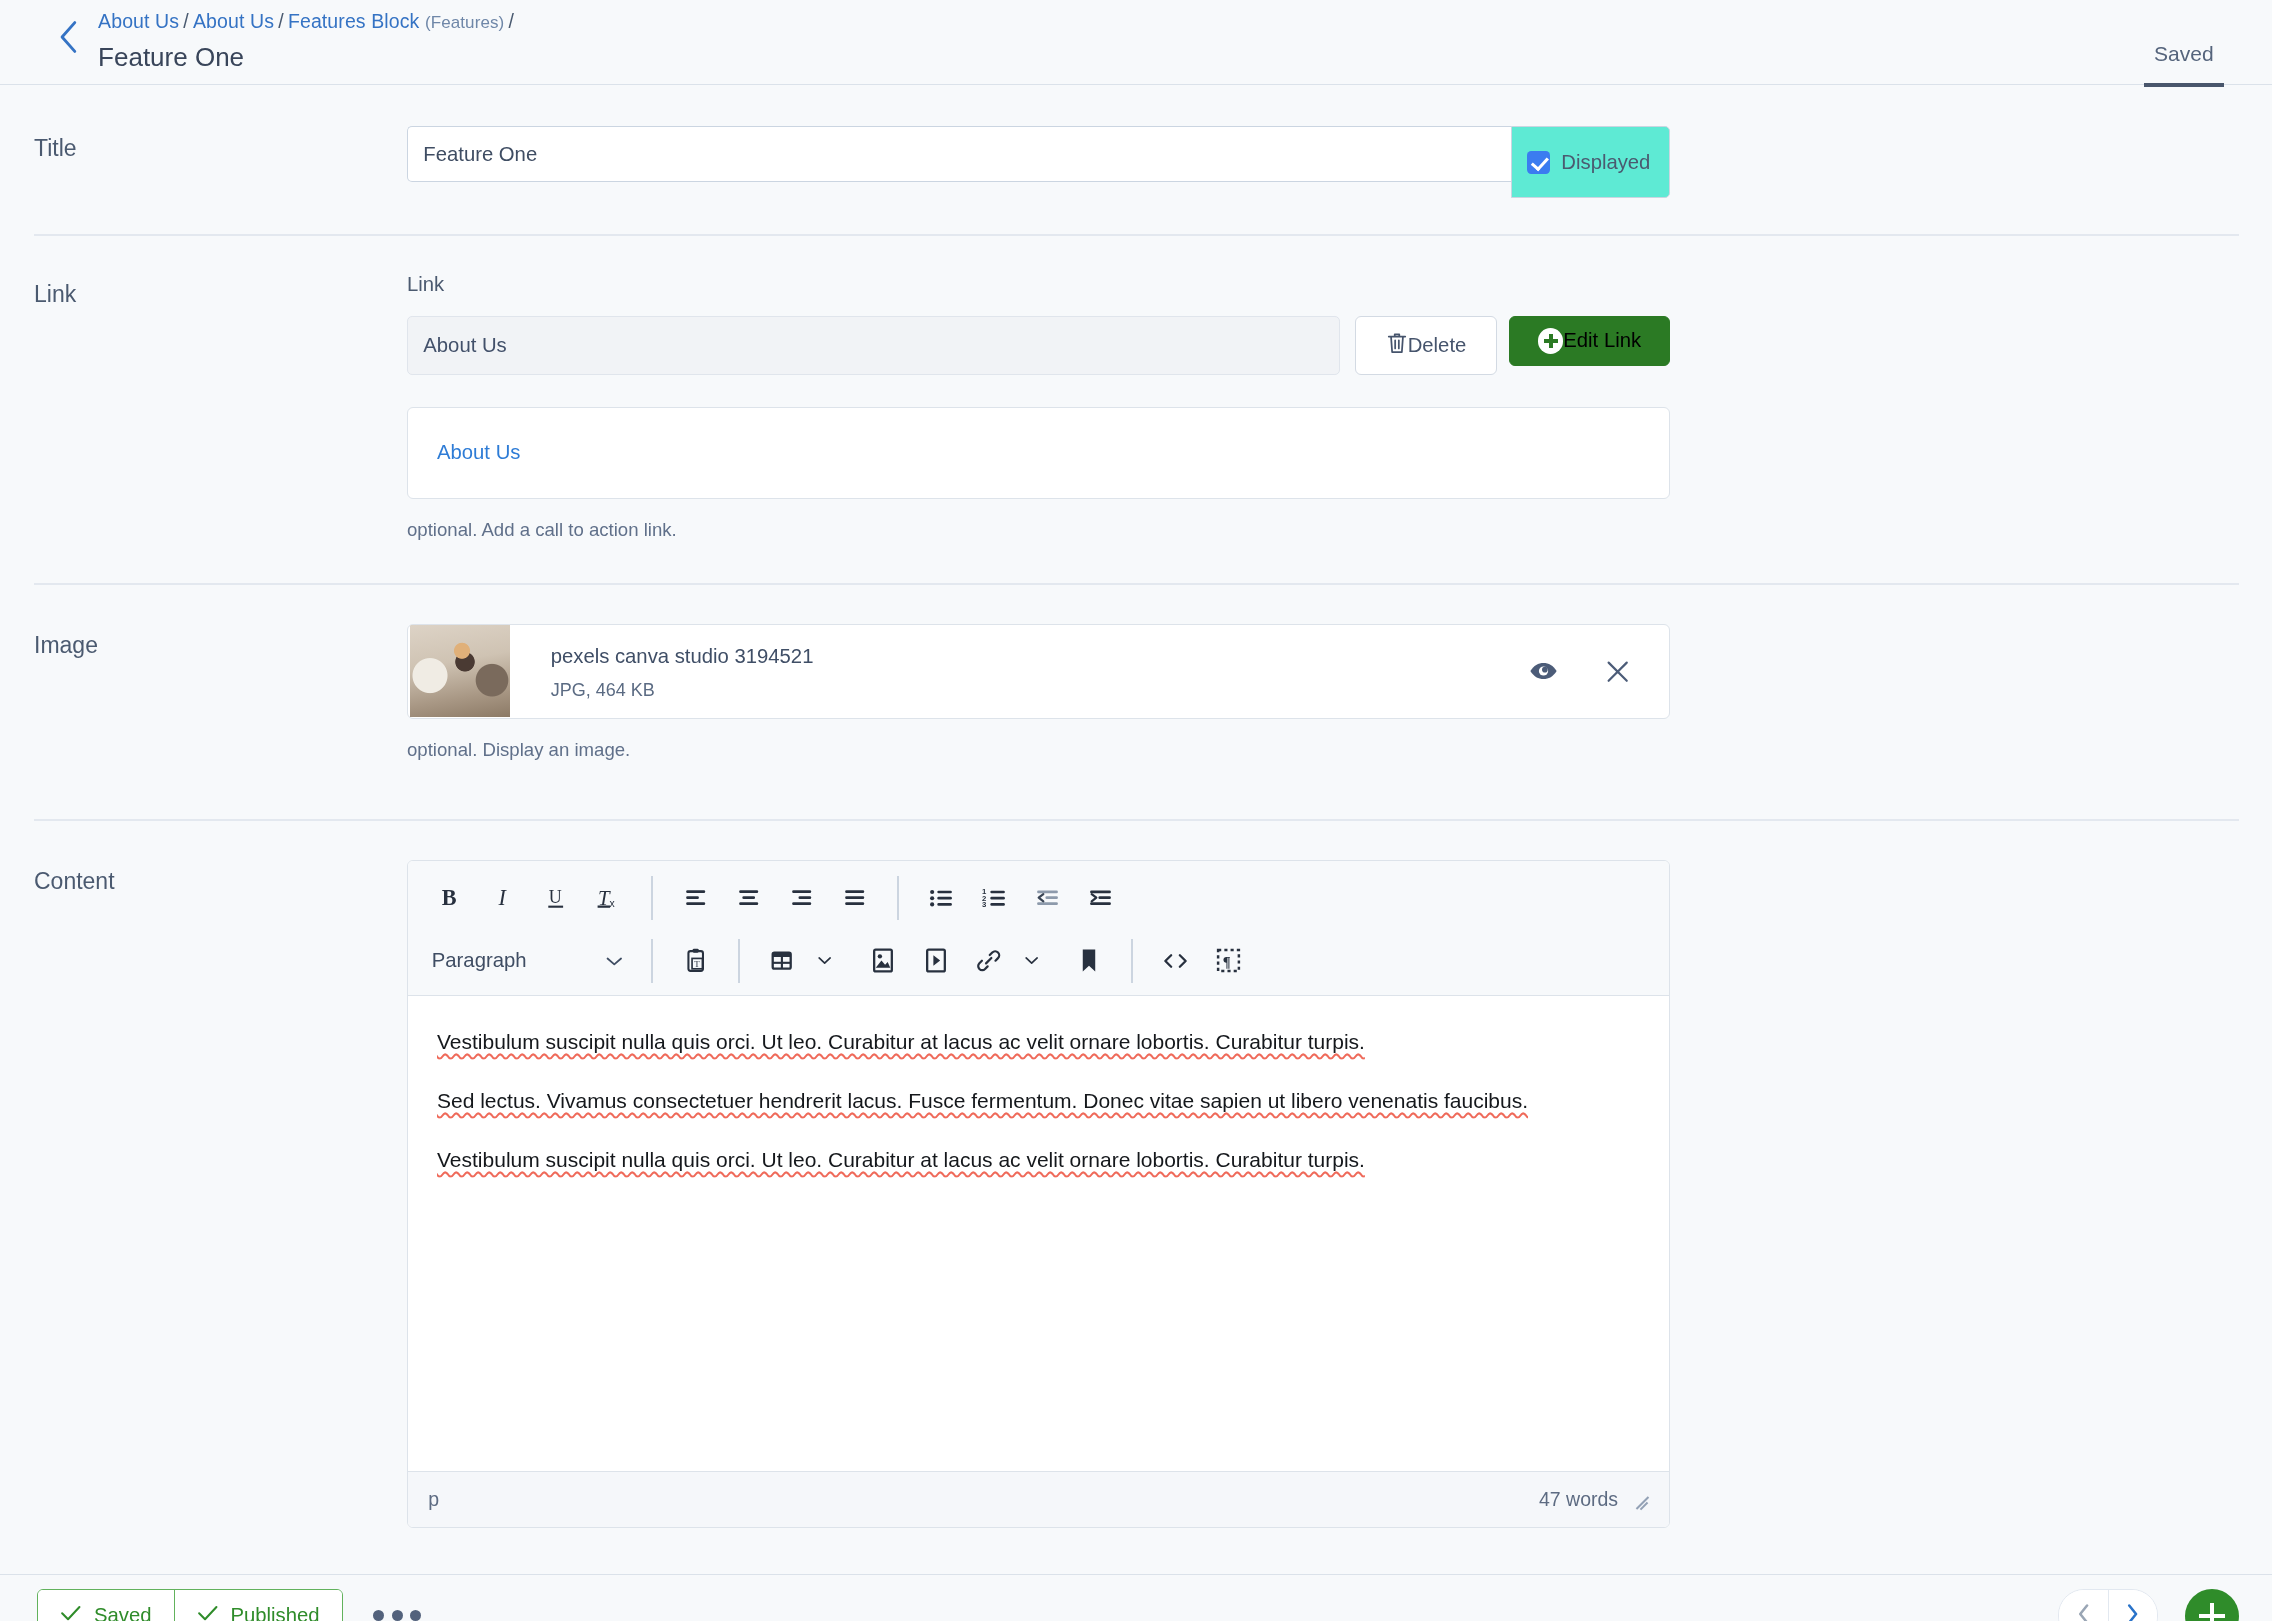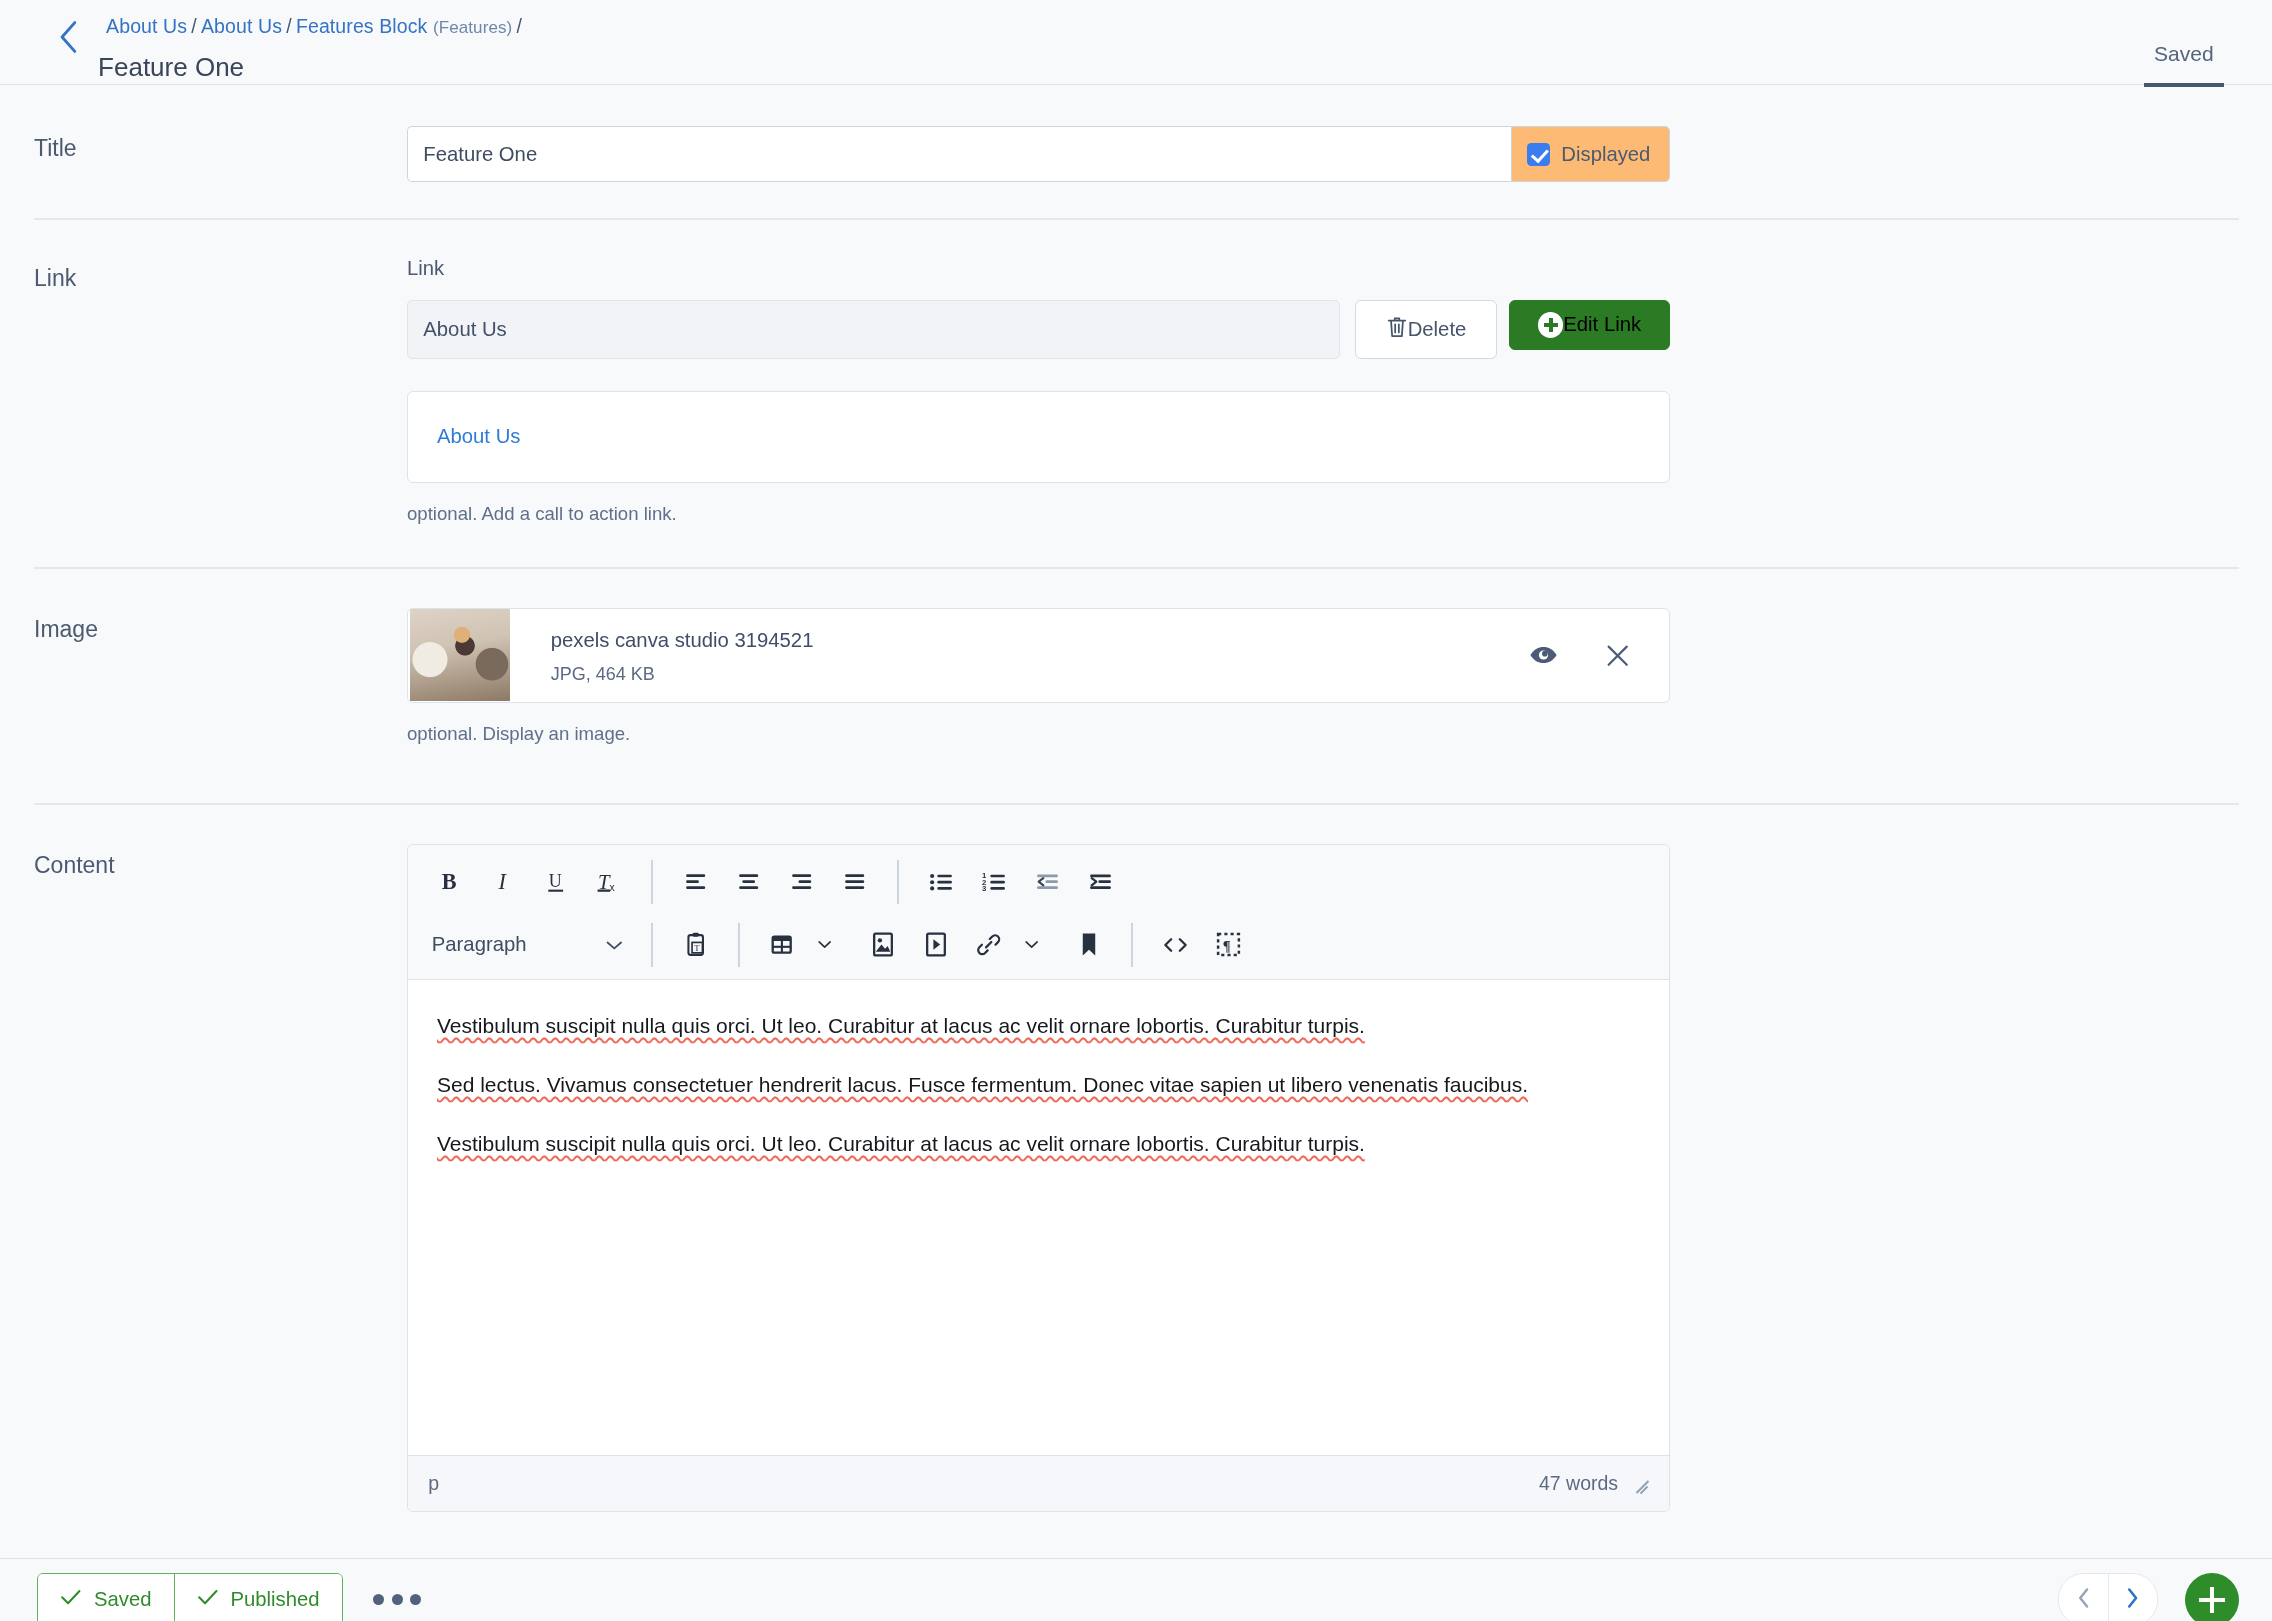--- a/index.html
+++ b/index.html
@@ -22,22 +22,22 @@
   }
   .back-btn {
     width: 51px; height: 85px;
     display: flex; align-items: center; justify-content: center;
     margin-left: 42px; margin-top: -5.1px;
     cursor: pointer;
   }
   .back-btn svg { display:block; }
   .crumb-wrap { margin-left: 5.1px; padding-top: 10.2px; }
   .breadcrumb {
-    font-size: 19.5px; line-height: 32px;
-    color: #3573c4; letter-spacing: 0.1px; margin-left: 8px;
+    font-size: 19.5px; line-height: 23px;
+    color: #3573c4; letter-spacing: 0.1px;
   }
   .breadcrumb a { color: #3573c4; text-decoration: none; cursor: pointer; }
   .breadcrumb .sep { color: #4a5a70; margin: 0 4.2px; }
   .breadcrumb .sub { font-size: 17px; color: #6f87a8; }
   .page-title {
     font-size: 26px; line-height: 36px;
     color: #39455a; margin-top: 5.1px; font-weight: 400;
   }
   .tabs {
     position: absolute; right: 0; top: 0; height: 85px;
@@ -73,22 +73,22 @@
     flex: 1 1 auto; height: 56px;
     background: #ffffff;
     border: 1.7px solid #cbd5e1;
     border-right: none;
     border-radius: 5.1px 0 0 5.1px;
     font-family: "Liberation Sans", sans-serif;
     font-size: 20.3px; color: #3f4d63;
     padding: 0 15.3px; outline: none;
   }
   .displayed-box {
-    flex: 0 0 auto; height: 56px;
-    background: #fdba74;
+    flex: 0 0 auto; height: 72px;
+    background: #5eead4;
     border: 1.7px solid #cbd5e1;
     border-radius: 0 5.1px 5.1px 0;
     display: flex; align-items: center;
     padding: 0 18.6px 0 15.3px; gap: 11px; cursor: pointer;
   }
   .chk {
     width: 23px; height: 23px; border-radius: 4.2px;
     background: #3b7cf0; position: relative; flex: 0 0 auto;
   }
   .chk::after {

